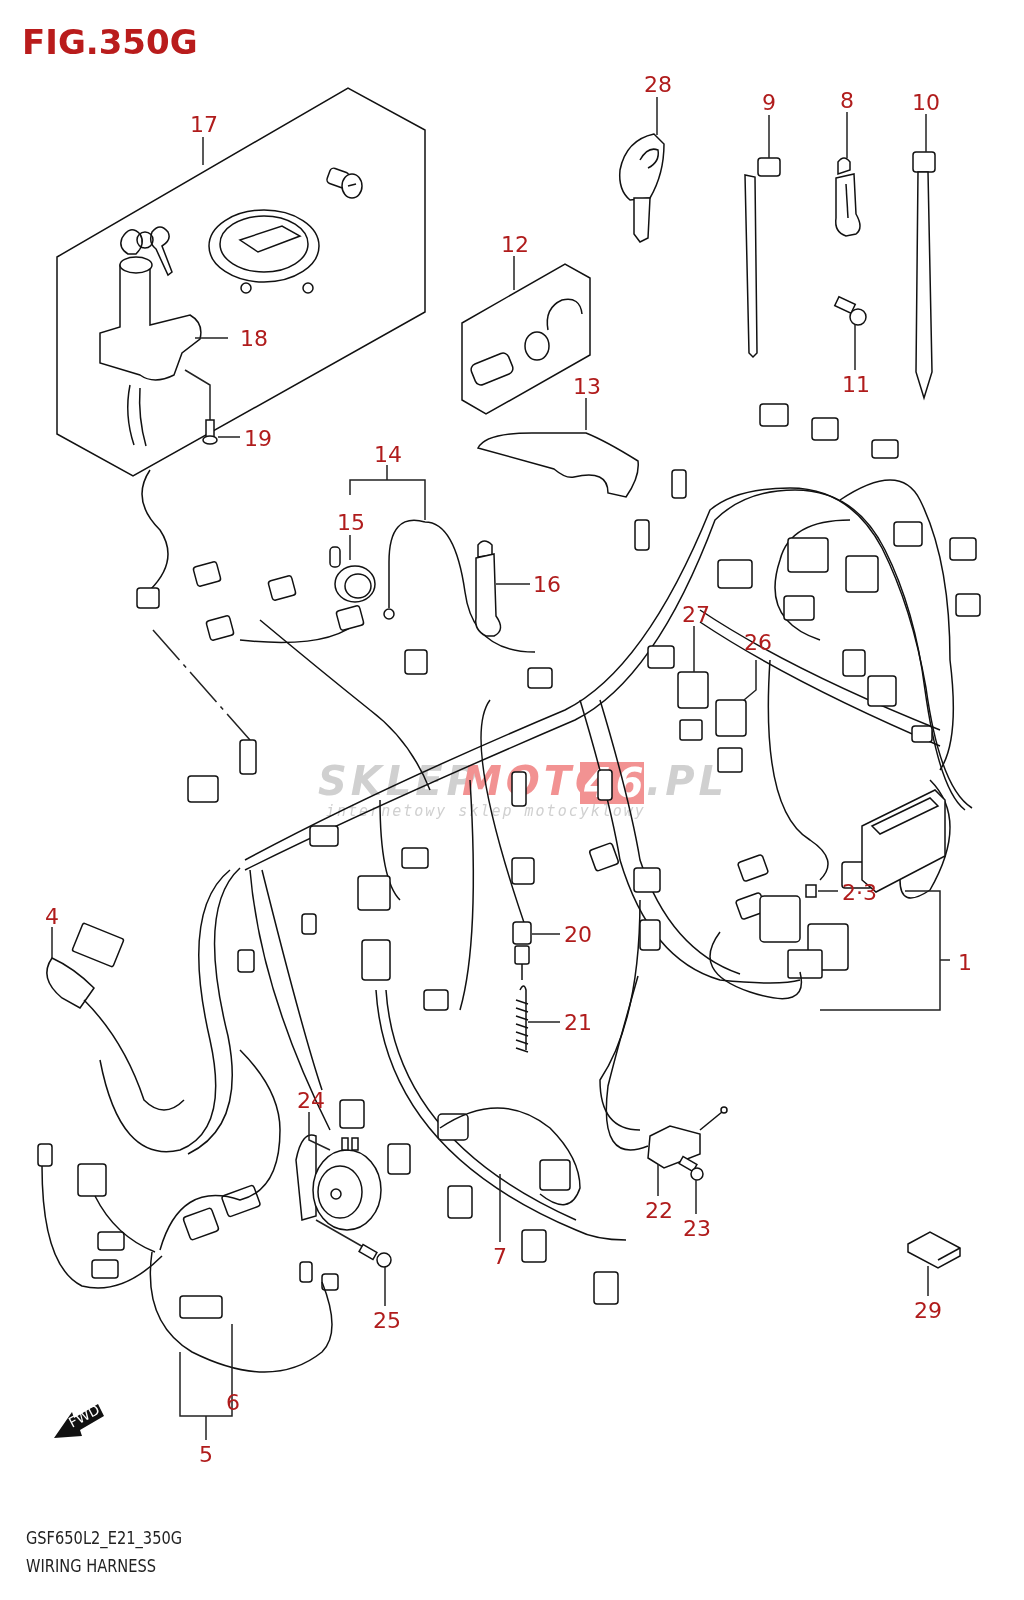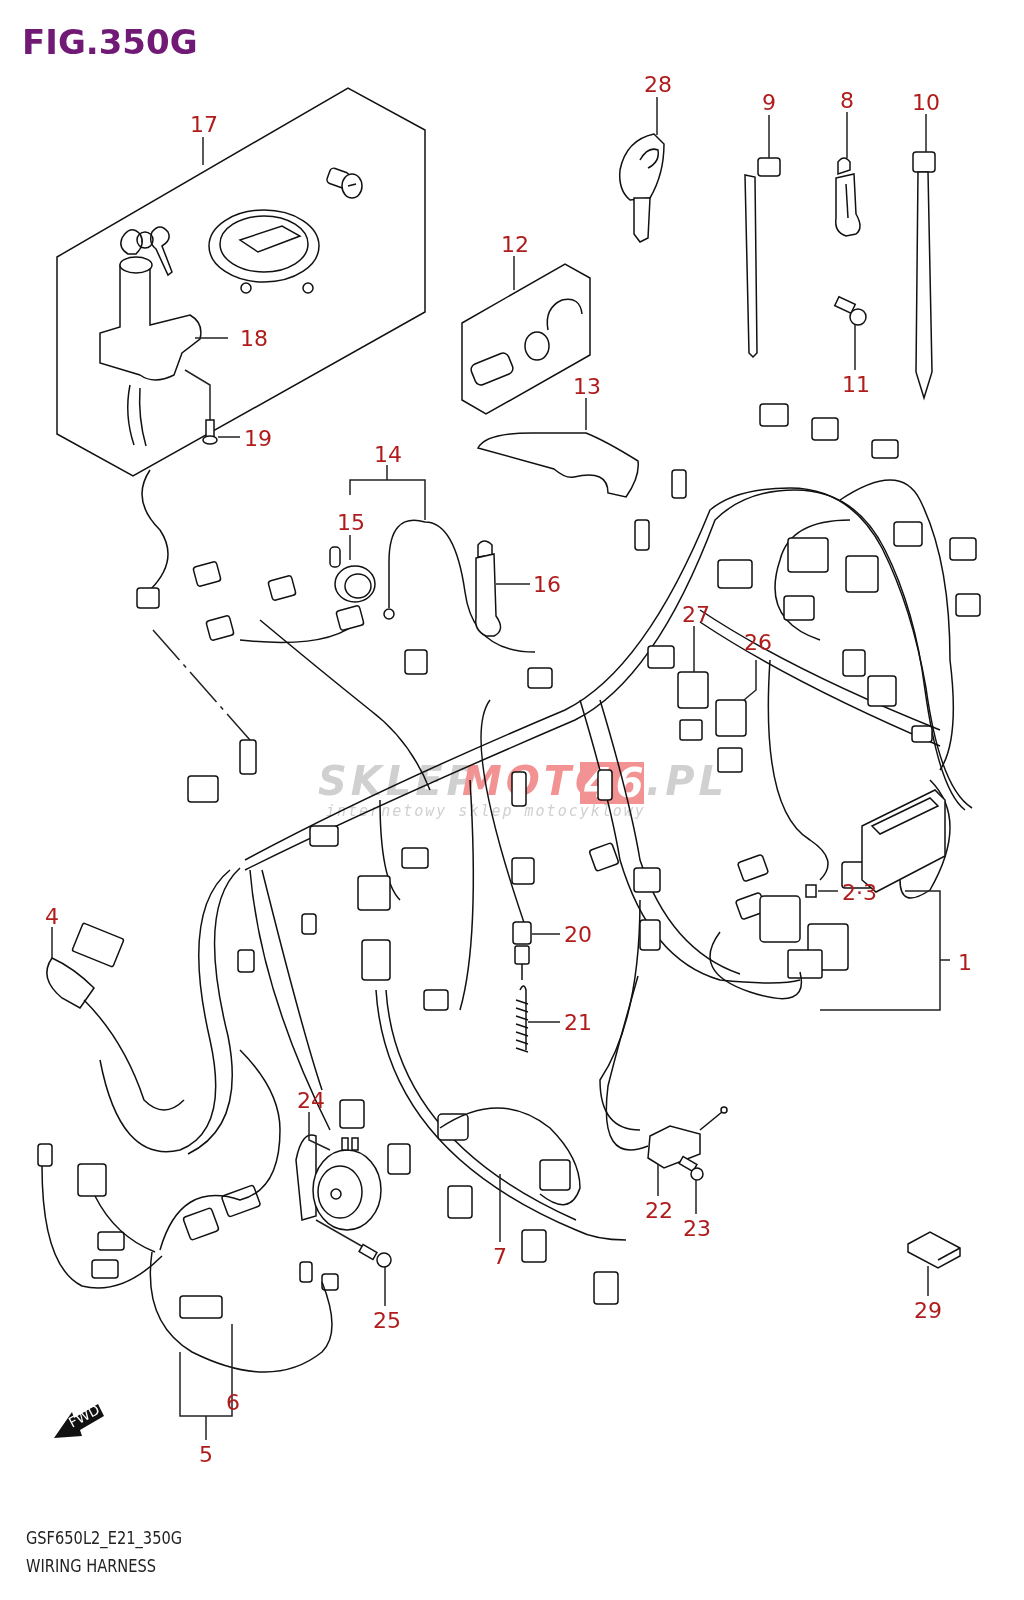--- a/index.html
+++ b/index.html
@@ -1,17 +1,17 @@
 <!DOCTYPE html>
 <html><head>
 <meta charset="utf-8">
 <style>
   html, body { margin: 0; padding: 0; background: #ffffff; }
   body { width: 1024px; height: 1600px; position: relative; overflow: hidden; font-family: "DejaVu Sans", sans-serif; }
-  #fig-title { position: absolute; left: 22px; top: 22px; font-family: "DejaVu Sans", sans-serif; font-weight: bold; font-size: 34px; color: #701a75; letter-spacing: 0px; }
+  #fig-title { position: absolute; left: 22px; top: 22px; font-family: "DejaVu Sans", sans-serif; font-weight: bold; font-size: 34px; color: #b91c1c; letter-spacing: 0px; }
   #footer-code { position: absolute; left: 26px; top: 1528px; font-family: "DejaVu Sans", sans-serif; font-size: 17px; color: #222; transform: scaleX(0.86); transform-origin: left; }
   #footer-name { position: absolute; left: 26px; top: 1556px; font-family: "DejaVu Sans", sans-serif; font-size: 17px; color: #222; transform: scaleX(0.86); transform-origin: left; }
   svg#diagram { position: absolute; left: 0; top: 0; }
   .ln { stroke: #111; stroke-width: 1.5; fill: none; }
   .lnf { stroke: #111; stroke-width: 1.5; fill: #fff; }
   .wire { stroke: #111; stroke-width: 1.5; fill: none; }
   .leader { stroke: #222; stroke-width: 1.5; fill: none; }
   .dash { stroke: #222; stroke-width: 1.5; fill: none; stroke-dasharray: 40 6 4 6; }
   .callout { font-family: "DejaVu Sans", sans-serif; font-size: 22px; fill: #b01c1c; }
   .wm1 { font-family: "DejaVu Sans", sans-serif; font-weight: bold; font-style: italic; font-size: 40px; letter-spacing: 4px; }

